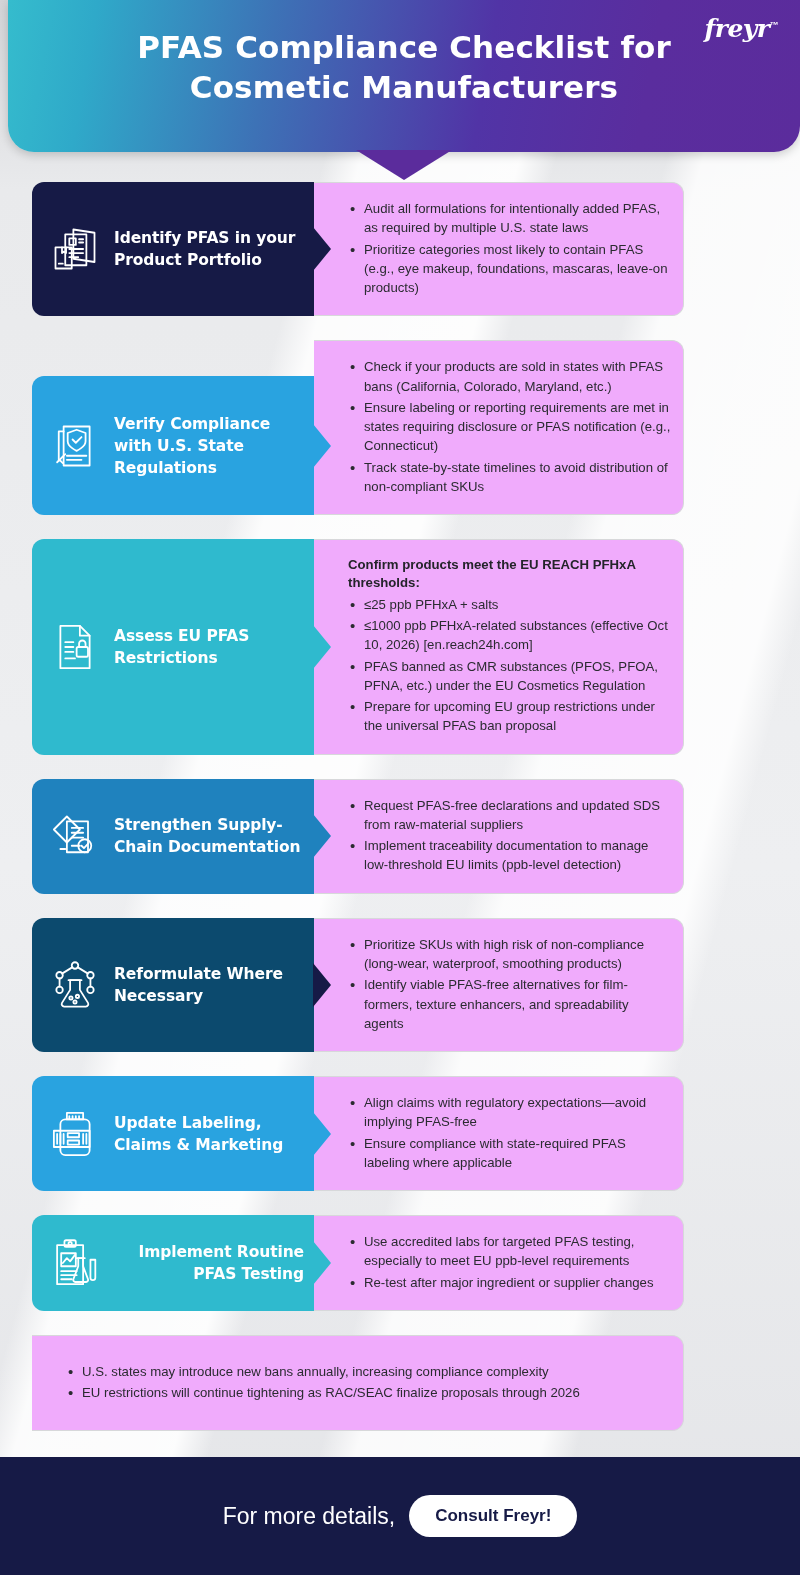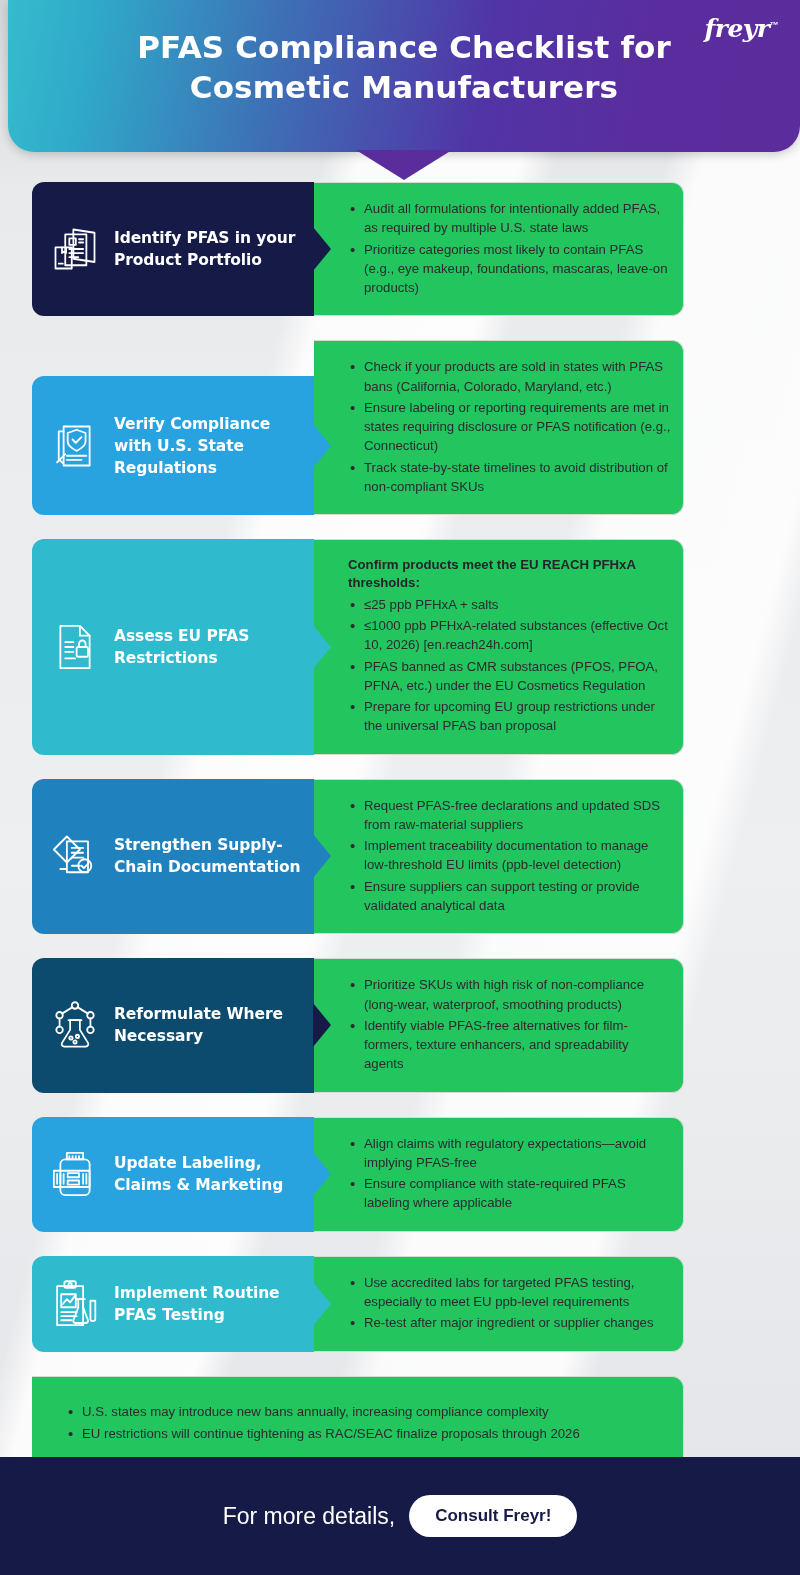--- a/index.html
+++ b/index.html
@@ -126,21 +126,21 @@
     color: #ffffff;
     font-weight: bold;
     font-size: 15.5px;
     line-height: 1.42;
     font-family: "DejaVu Sans", sans-serif;
     letter-spacing: -0.1px;
   }
 
   .card-right {
     flex: 1 1 auto;
-    background: #22c55e;
+    background: #f0abfc;
     border: 1px solid #d7d8da;
     border-left: none;
     border-radius: 0 12px 12px 0;
     padding: 16px 12px 16px 34px;
     display: flex;
     flex-direction: column;
     justify-content: center;
   }
 
   .intro {
@@ -295,21 +295,20 @@
     <path d="M40 44 l3 3 5.5 -6"></path>
     <path d="M14 48 H20"></path>
   </svg>
           </div>
           <div class="card-title">Strengthen Supply-Chain Documentation</div>
         </div>
         <div class="card-right">
           <ul class="bullets">
             <li>Request PFAS-free declarations and updated SDS from raw-material suppliers</li>
             <li>Implement traceability documentation to manage low-threshold EU limits (ppb-level detection)</li>
-            <li>Ensure suppliers can support testing or provide validated analytical data</li>
           </ul>
         </div>
       </div>
       <div class="card">
         <div class="card-left" style="background: #0c4a6e; color: rgb(22, 26, 70);">
           <div class="card-icon">
             <svg viewBox="0 0 64 64" fill="none" stroke="#fff" stroke-width="2.2" stroke-linecap="round" stroke-linejoin="round">
     <circle cx="32" cy="8" r="4"></circle>
               <circle cx="13" cy="20" r="4"></circle>
               <circle cx="51" cy="20" r="4"></circle>
@@ -349,21 +348,21 @@
           <div class="card-title">Update Labeling, Claims &amp; Marketing</div>
         </div>
         <div class="card-right">
           <ul class="bullets">
             <li>Align claims with regulatory expectations—avoid implying PFAS-free</li>
             <li>Ensure compliance with state-required PFAS labeling where applicable</li>
           </ul>
         </div>
       </div>
       <div class="card">
-        <div class="card-left" style="background: rgb(47, 186, 206); color: rgb(47, 186, 206);">
+        <div class="card-left" style="background: rgb(47, 186, 206); color: rgb(47, 186, 206); text-align: right;">
           <div class="card-icon">
             <svg viewBox="0 0 64 64" fill="none" stroke="#fff" stroke-width="2.2" stroke-linecap="round" stroke-linejoin="round">
     <path d="M10 10 H42 V58 H10 Z"></path>
     <rect x="19" y="4" width="14" height="8" rx="2"></rect>
     <circle cx="26" cy="8" r="2"></circle>
     <rect x="15" y="20" width="18" height="16"></rect>
     <path d="M17 32 l5 -6 4 4 6 -8"></path>
     <path d="M15 42 H34 M15 47 H34 M15 52 H28"></path>
     <path d="M36 26 v10 L30 52 a2.5 2.5 0 0 0 2.3 3.4 h13.4 A2.5 2.5 0 0 0 48 52 L42 36 V26 Z"></path>
     <path d="M34 26 H44"></path>

